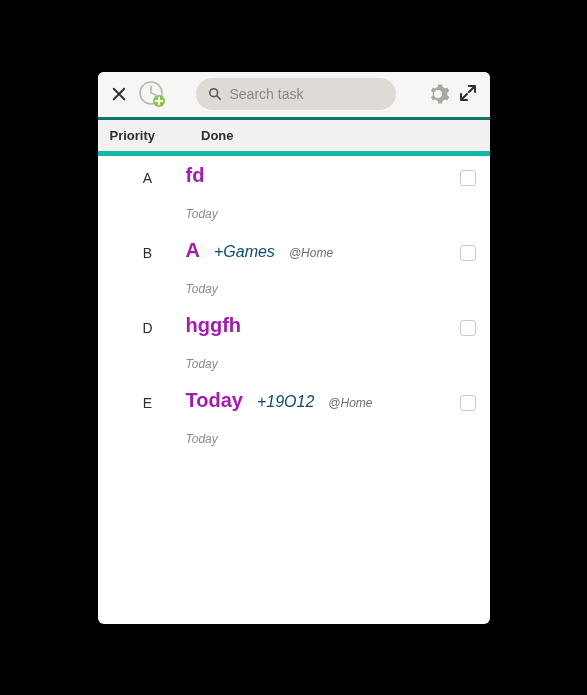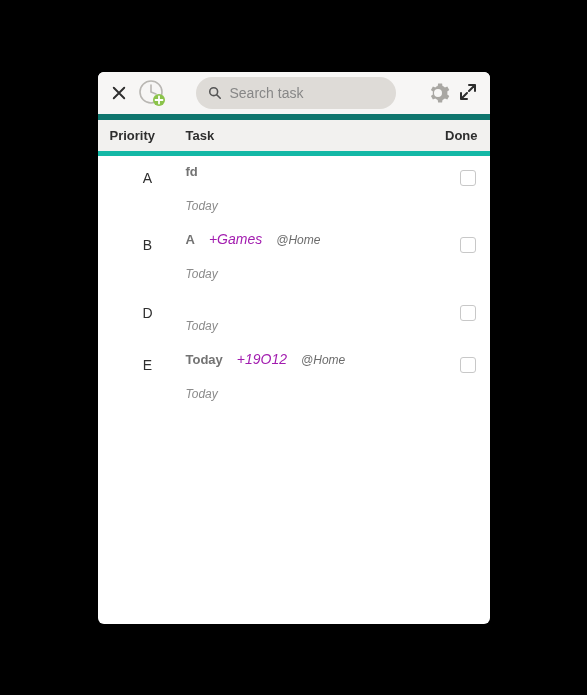--- a/index.html
+++ b/index.html
@@ -17,21 +17,21 @@
       width: 392px;
       height: 552px;
       border-radius: 6px;
       overflow: hidden;
       box-shadow: 0 2px 8px rgba(0,0,0,0.3);
       display: flex;
       flex-direction: column;
     }
     .toolbar {
       background: #f7f6f5;
-      border-bottom: 6px solid #0f766e;
+      border-bottom: 3px solid #0f766e;
       height: 48px;
       display: flex;
       align-items: center;
       padding: 0 12px;
       gap: 10px;
     }
     .close-btn {
       width: 18px;
       height: 18px;
       cursor: pointer;
@@ -113,27 +113,27 @@
     }
     .task-body { flex: 1; }
     .task-title-line {
       display: flex;
       align-items: baseline;
       gap: 14px;
       flex-wrap: wrap;
     }
     .task-title {
       font-weight: 700;
-      font-size: 13px;
-      color: #737373;
+      font-size: 20px;
+      color: #a21caf;
     }
     .task-project {
       font-style: italic;
-      font-size: 14px;
-      color: #a21caf;
+      font-size: 16px;
+      color: #0c4a6e;
     }
     .task-context {
       font-style: italic;
       font-size: 12px;
       color: #6b6b6b;
     }
     .task-date {
       font-style: italic;
       font-size: 12px;
       color: #8b8b8b;
@@ -189,21 +189,20 @@
     </div>
     <div class="fullscreen-btn">
       <svg viewBox="0 0 16 16" width="16" height="16">
           <path d="M9 1 H15 V7 M15 1 L9 7 M7 15 H1 V9 M1 15 L7 9" fill="none" stroke="currentColor" stroke-width="2" stroke-linecap="round" stroke-linejoin="round"></path>
         </svg>
     </div>
   </div>
 
   <div class="header-row">
     <div class="col-priority">Priority</div>
-    <div class="col-task">Task</div>
     <div class="col-done">Done</div>
   </div>
 
   <div class="task-list">
     <div class="task-row">
       <div class="task-priority">A</div>
       <div class="task-body">
         <div class="task-title-line">
           <span class="task-title">fd</span>
         </div>
@@ -225,20 +224,23 @@
         <div class="task-date">Today</div>
       </div>
       <div class="task-done">
           <div class="checkbox"></div>
         </div>
     </div>
 
     <div class="task-row">
       <div class="task-priority">D</div>
       <div class="task-body">
+        <div class="task-title-line">
+          <span class="task-title">hggfh</span>
+        </div>
         <div class="task-date">Today</div>
       </div>
       <div class="task-done">
           <div class="checkbox"></div>
         </div>
     </div>
 
     <div class="task-row">
       <div class="task-priority">E</div>
       <div class="task-body">

